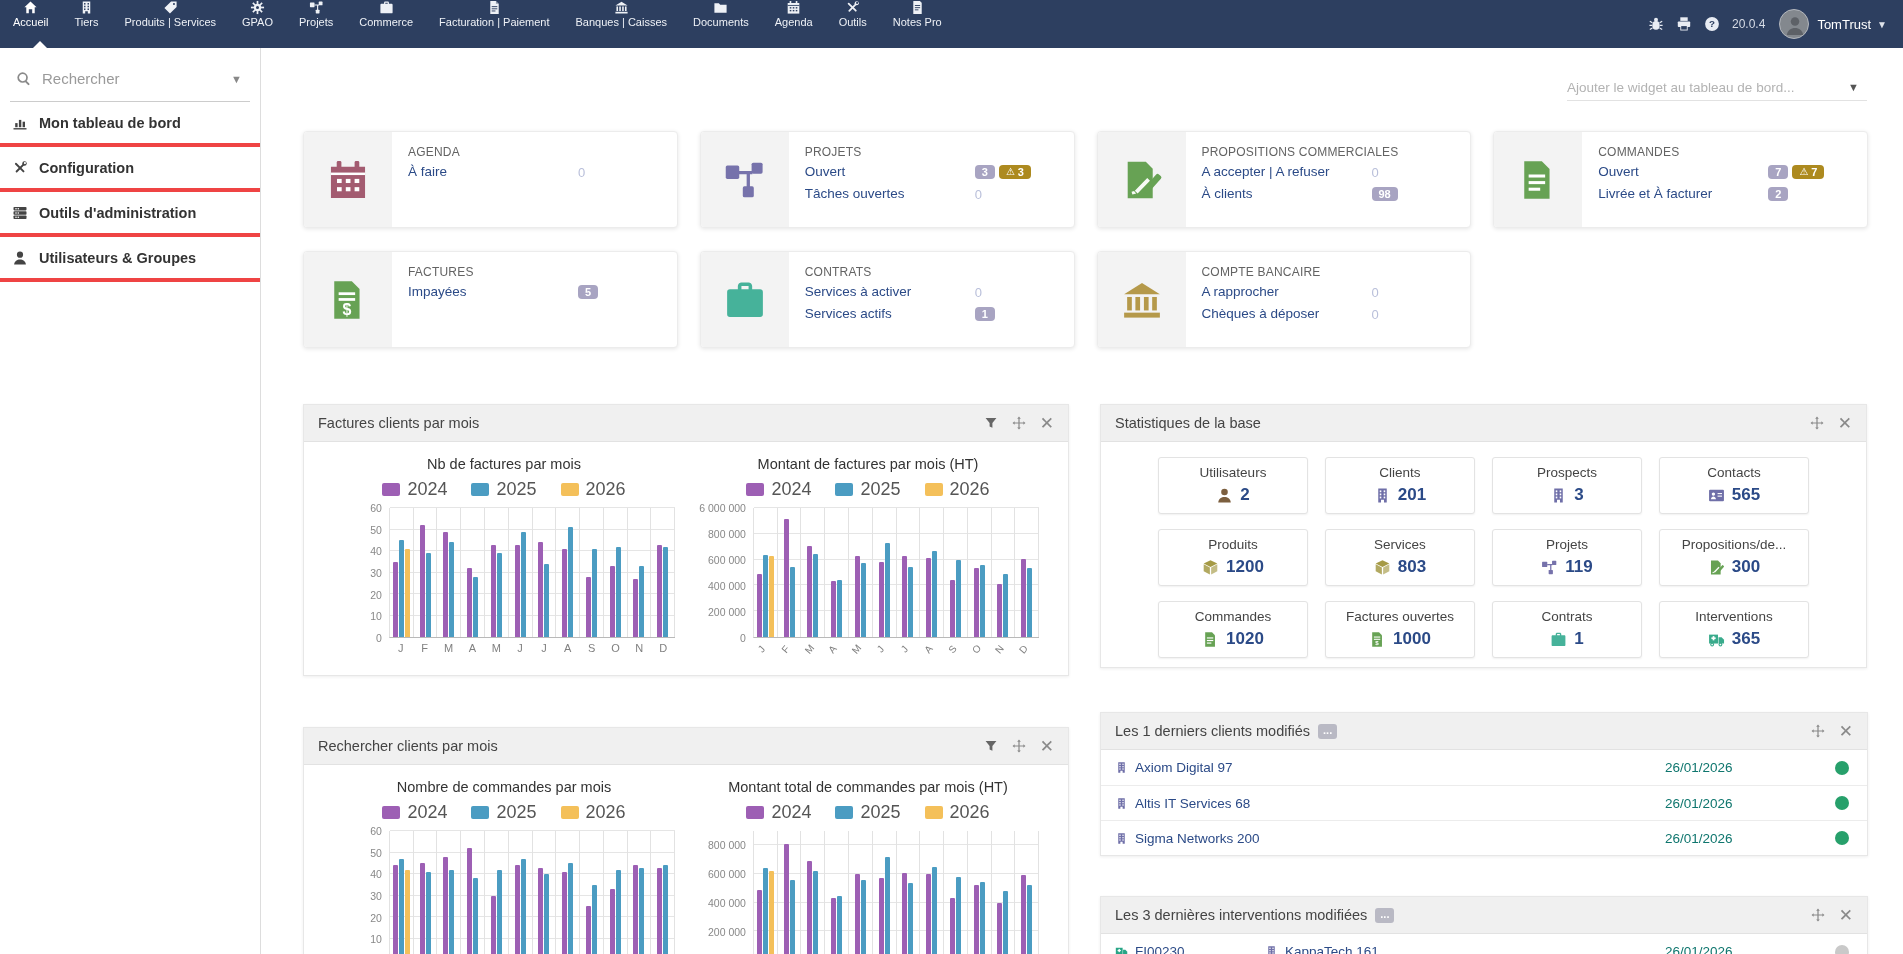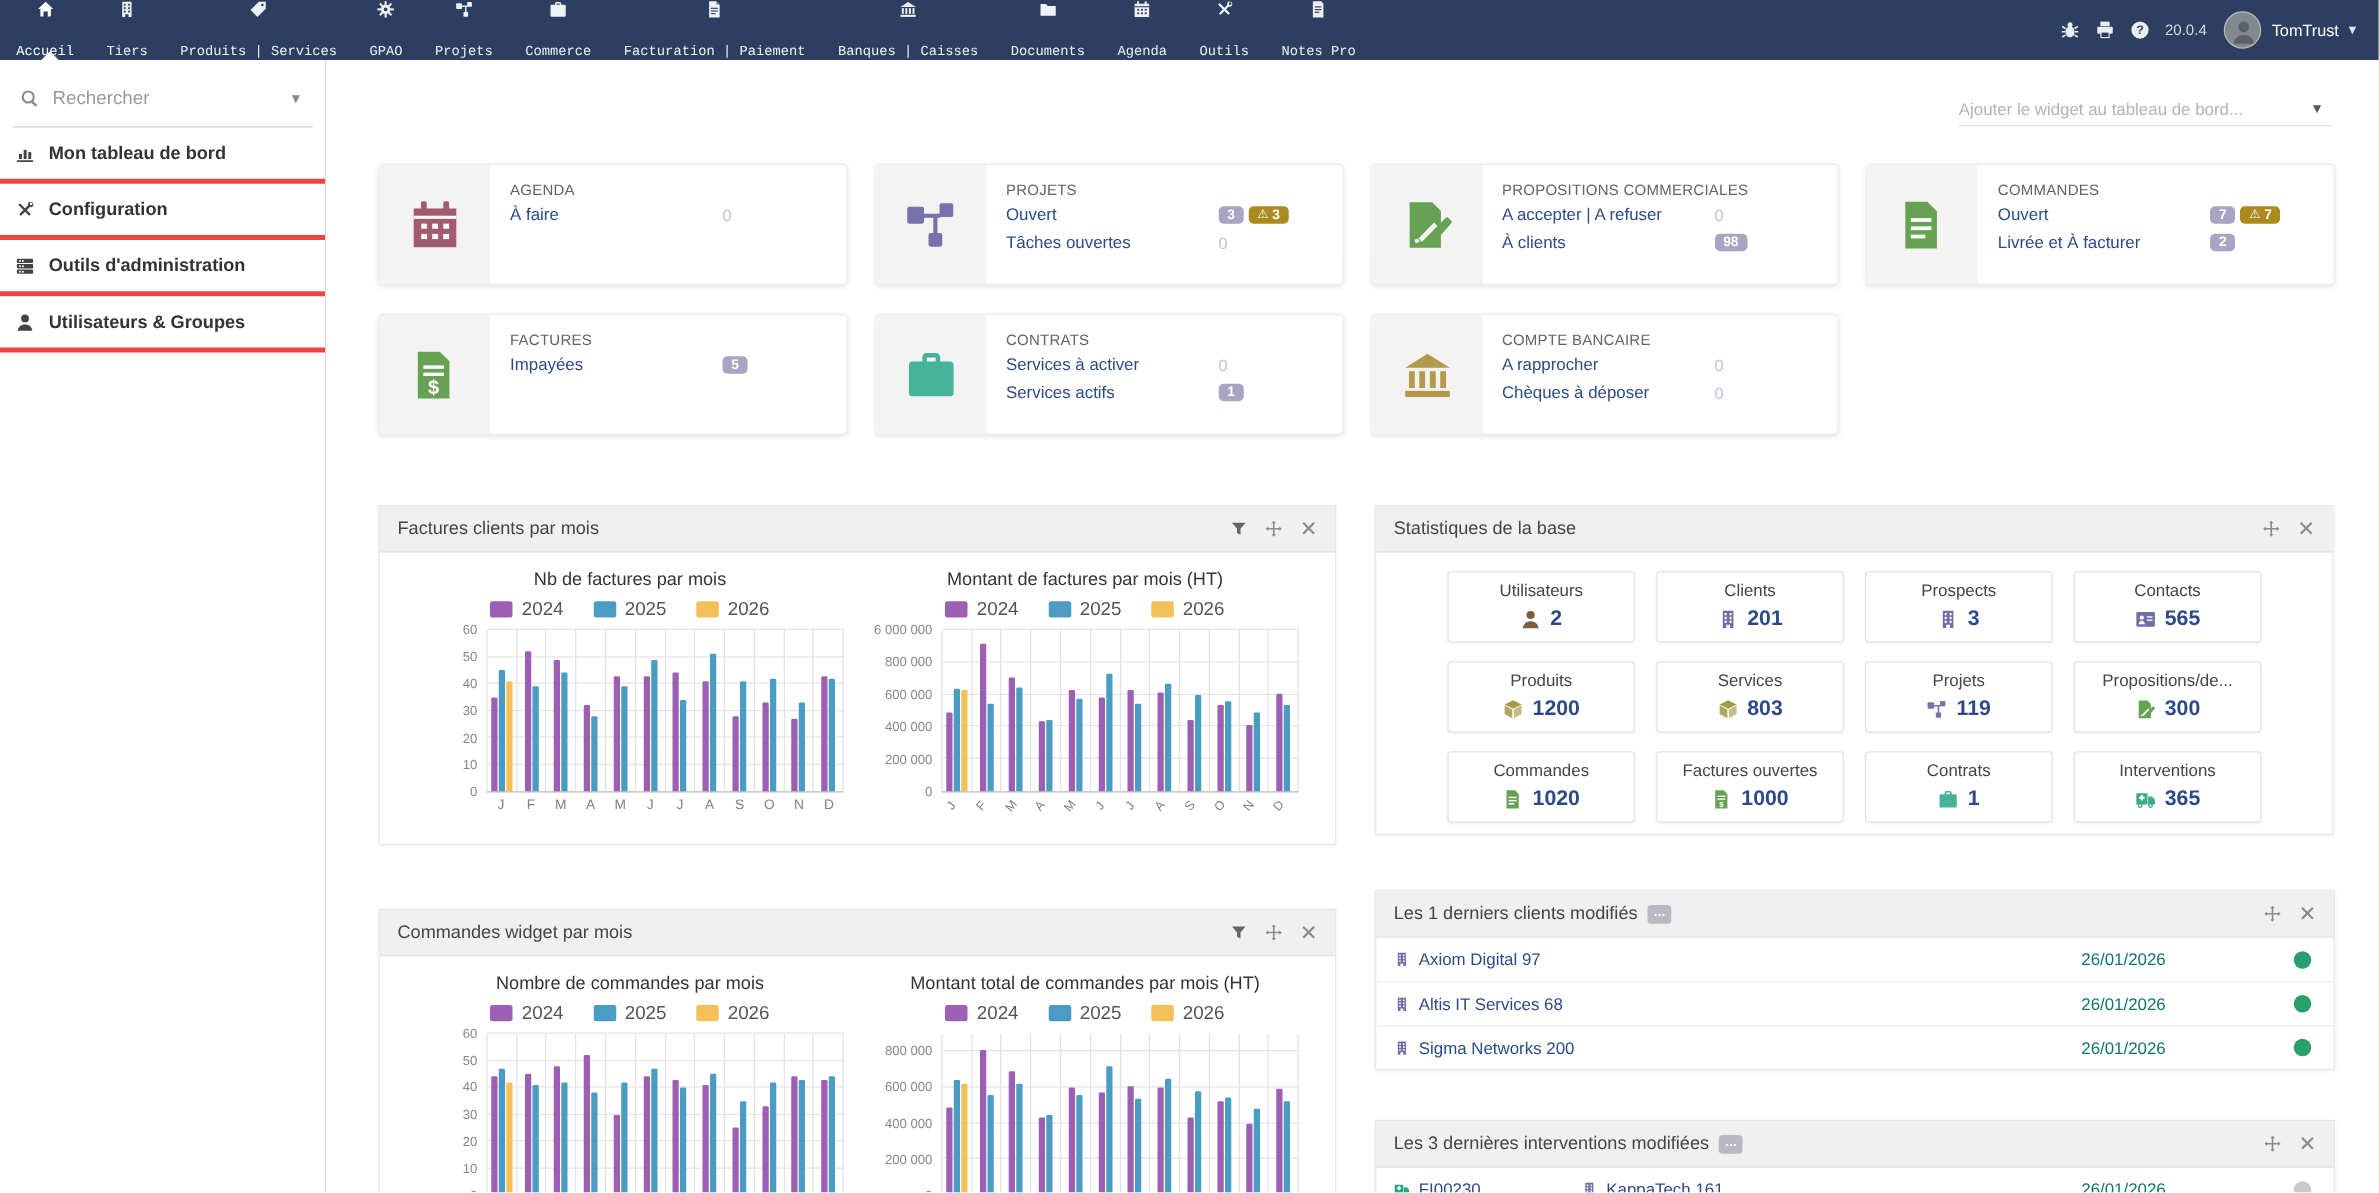--- a/index.html
+++ b/index.html
@@ -4,22 +4,22 @@
 <style>
   * { margin:0; padding:0; box-sizing:border-box; }
   html,body { width:1903px; height:954px; overflow:hidden; background:#fff;
     font-family:"Liberation Sans","DejaVu Sans",sans-serif; }
   body { position:relative; }
 
   
   .navbar { position:absolute; left:0; top:0; width:1903px; height:48px;
     background:#2d3f60; display:flex; align-items:stretch; z-index:10; }
   .nav-left { display:flex; }
-  .nav-item { display:flex; flex-direction:column; align-items:center; justify-content:space-between;
-    padding:0 13px; gap:11px; color:#eef1f6; cursor:pointer;font-family:Liberation Mono, monospace; }
+  .nav-item { display:flex; flex-direction:column; align-items:center; justify-content:flex-start;
+    padding:0 13px; gap:1px; color:#eef1f6; cursor:pointer; }
   .nav-item .ic { font-size:15px; line-height:1; --w:#2d3f60; }
   .nav-item .nl { font-size:11px; white-space:nowrap; }
   .nav-item.active { color:#ffffff; }
   .nav-right { margin-left:auto; display:flex; align-items:center; padding-right:16px; }
   .tool-ic { color:#e8ecf3; font-size:16px; margin-left:12px; cursor:pointer; --w:#2d3f60; }
   .version { color:#d7dce6; font-size:12px; margin:0 14px 0 12px; }
   .avatar { width:30px; height:30px; border-radius:50%; background:#83888e;
     border:1px solid #b3b7bd; overflow:hidden; position:relative; cursor:pointer; }
   .avatar .ic { position:absolute; left:4px; top:5px; font-size:22px; color:#5d6167; }
   .username { color:#fff; font-size:13px; margin-left:8px; cursor:pointer; }
@@ -85,21 +85,21 @@
   #p-stats    { left:839px; top:356px; width:767px; height:264px; }
   #p-commandes{ left:42px; top:679px; width:766px; height:360px; }
   #p-clients  { left:839px; top:664px; width:768px; }
   #p-interv   { left:839px; top:848px; width:768px; height:160px; }
 
   
   .charts-body { display:flex; justify-content:space-around; padding:10px 18px 6px; }
   .chart-box { width:47%; }
   .ct { text-align:center; font-size:14.5px; color:#333; margin:4px 0 7px; }
   .leg { display:flex; justify-content:center; gap:24px; margin-bottom:8px; }
-  .leg .li { display:flex; align-items:center; gap:7px; font-size:15px; color:#555; }
+  .leg .li { display:flex; align-items:center; gap:7px; font-size:18px; color:#555; }
   .leg .sw { width:18px; height:13px; border-radius:2px; display:inline-block; }
   .crow2 { display:flex; }
   .yax { position:relative; width:56px; height:130px; flex:none; }
   .yax span { position:absolute; right:7px; transform:translateY(50%); font-size:10.5px; color:#888; white-space:nowrap; }
   .pcol { flex:1; }
   .plot { position:relative; height:130px; border-left:1px solid #e2e2e2;
     border-bottom:1px solid #b9b9b9; display:flex; }
   .gl { position:absolute; left:0; right:0; border-top:1px solid #e5e5e5; }
   .grp { flex:1; display:flex; align-items:flex-end; justify-content:center; gap:1px;
     border-right:1px solid #e2e2e2; position:relative; }
@@ -972,21 +972,21 @@
               </svg>
             </span>
             <span>365</span>
           </div>
         </div>
       </div>
   </section>
 
   <section class="panel" id="p-commandes">
     <div class="panel-head">
-      <span class="panel-title">Commandes widget par mois</span>
+      <span class="panel-title">Rechercher clients par mois</span>
       <span class="ph-icons">
         <span class="ic funnel">
             <svg viewBox="0 0 16 16" width="1em" height="1em" fill="currentColor" style="display:block">
               <path d="M1.8 2.4h12.4L9.6 8.1v5.4L6.4 11.9V8.1z"></path>
             </svg>
           </span>
         <span class="ic">
             <svg viewBox="0 0 16 16" width="1em" height="1em" fill="currentColor" style="display:block">
               <path d="M8 .6 10.1 3H5.9zM8 15.4 5.9 13h4.2zM.6 8 3 5.9v4.2zM15.4 8 13 10.1V5.9zM7.3 2.8h1.4v10.4H7.3zM2.8 7.3h10.4v1.4H2.8z"></path>
             </svg>

